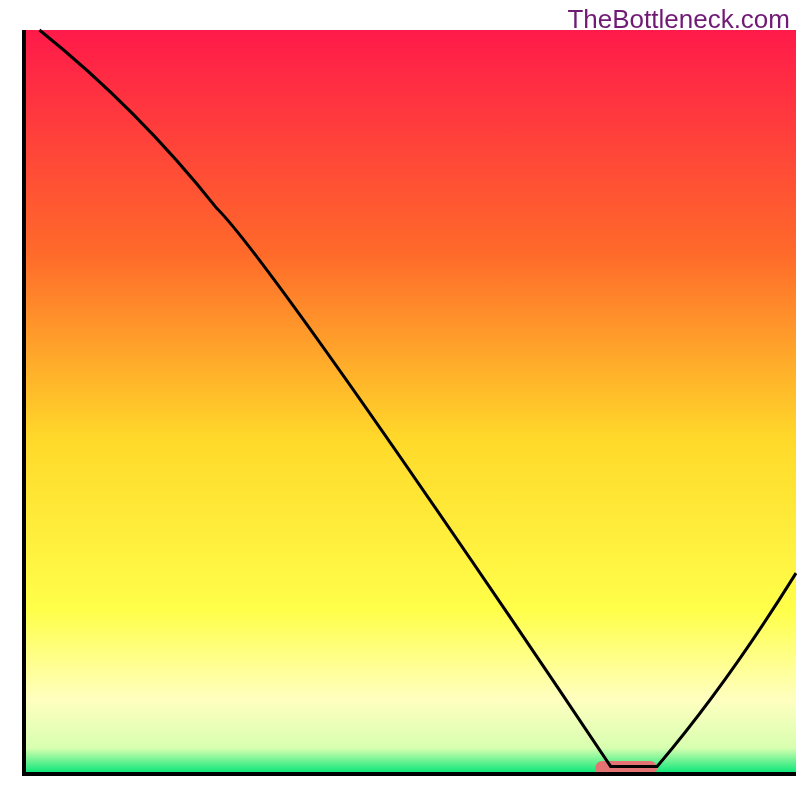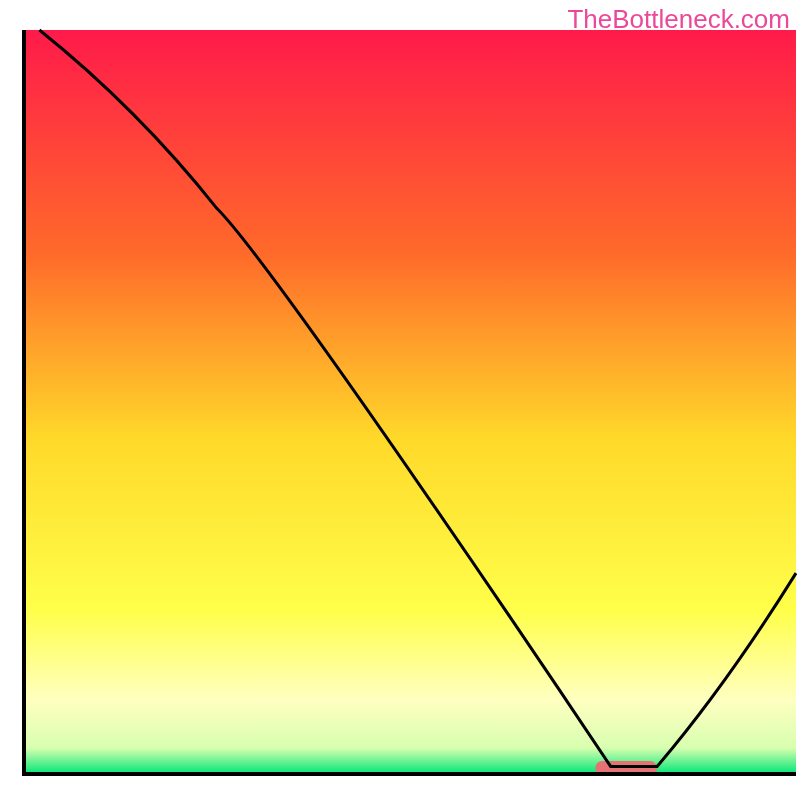--- a/index.html
+++ b/index.html
@@ -12,21 +12,21 @@
   }
   .chart-container {
     position: relative;
     width: 800px;
     height: 800px;
   }
   .watermark {
     position: absolute;
     top: 4px;
     right: 10px;
-    color: #ec4899;
+    color: #701a75;
     font-size: 26px;
     font-weight: 400;
     letter-spacing: 0px;
     z-index: 10;
   }
   svg {
     display: block;
   }
 </style>
 </head>

